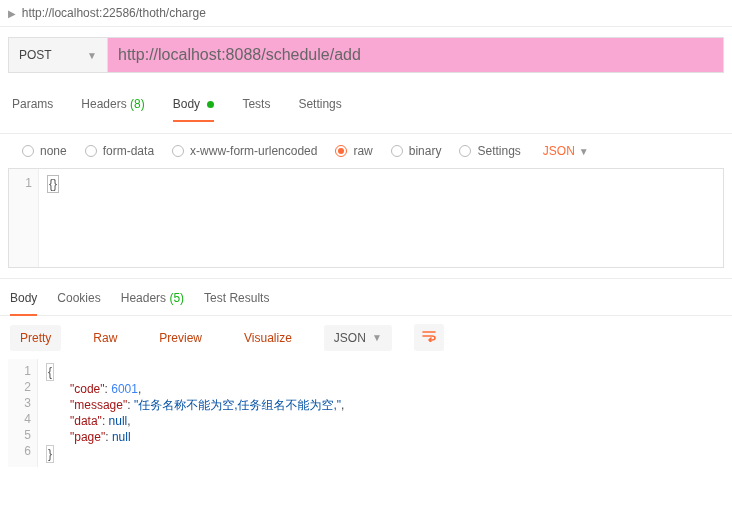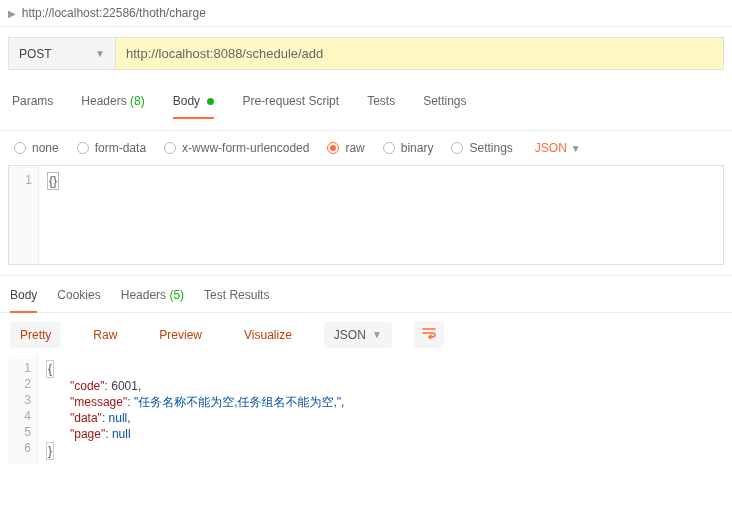--- a/index.html
+++ b/index.html
@@ -2,32 +2,32 @@
 <html><head>
 <meta charset="utf-8">
 <style>
 * { margin: 0; padding: 0; box-sizing: border-box; font-family: -apple-system, BlinkMacSystemFont, "Segoe UI", Arial, sans-serif; }
 body { background: #fff; font-size: 12px; color: #666; width: 732px; }
 .collapsed-row { display: flex; align-items: center; padding: 6px 8px; border-bottom: 1px solid #ececec; color: #666; font-size: 12px; }
 .collapsed-row .tri { margin-right: 6px; color: #999; font-size: 10px; display: inline-block; }
 .collapsed-row .txt { color: #666; }
 
 .req-row { display: flex; align-items: stretch; padding: 10px 8px; gap: 0; }
-.method-select { display: flex; align-items: center; justify-content: space-between; width: 108px; background: #f5f5f5; border: 1px solid #e0e0e0; padding: 8px 10px; color: #444; font-size: 12px; }
+.method-select { display: flex; align-items: center; justify-content: space-between; width: 100px; background: #f5f5f5; border: 1px solid #e0e0e0; padding: 8px 10px; color: #444; font-size: 12px; }
 .method-select .caret { color: #999; font-size: 10px; }
-.url-input { flex: 1; border: 1px solid #e0e0e0; border-left: none; padding: 8px 10px; color: #666; font-size: 13px; background: #fef9c3; display: flex; align-items: center; }
+.url-input { flex: 1; border: 1px solid #e0e0e0; border-left: none; padding: 8px 10px; color: #666; font-size: 16px; background: #f9a8d4; display: flex; align-items: center; }
 
 .tabs { display: flex; gap: 28px; padding: 14px 12px 12px 12px; border-bottom: 1px solid #ececec; font-size: 12px; }
 .tab { padding: 0 0 10px 0; color: #666; cursor: pointer; position: relative; }
 .tab.active { color: #444; }
 .tab.active::after { content:""; position: absolute; left:0; right:0; bottom:-1px; height: 2px; background: #ff6c37; }
 .green-count { color: #18b218; }
 .green-dot { display: inline-block; width: 7px; height: 7px; background: #18b218; border-radius: 50%; margin-left: 4px; vertical-align: middle; }
 
-.body-opts { display: flex; align-items: center; gap: 18px; padding: 10px 14px; font-size: 12px; color: #666; }
+.body-opts { display: flex; align-items: center; gap: 18px; padding: 10px 14px; font-size: 12px; color: #666; margin-left: 8px; }
 .radio { display: flex; align-items: center; gap: 6px; }
 .radio .circ { width: 12px; height: 12px; border: 1px solid #bbb; border-radius: 50%; display: inline-flex; align-items: center; justify-content: center; background: #fff; }
 .radio.selected .circ { border-color: #ff6c37; }
 .radio.selected .circ::after { content:""; width: 6px; height: 6px; background: #ff6c37; border-radius: 50%; }
 .json-sel { display: flex; align-items: center; gap: 4px; color: #ff6c37; margin-left: 4px; }
 .json-sel .caret { color: #999; font-size: 10px; }
 
 .editor { border: 1px solid #e0e0e0; margin: 0 8px 10px 8px; min-height: 100px; background: #fff; display: flex; font-family: Consolas, Menlo, monospace; font-size: 12px; }
 .gutter { width: 30px; background: #fafafa; border-right: 1px solid #eee; text-align: right; color: #aaa; padding: 6px 6px 6px 0; line-height: 16px; }
 .code { padding: 6px 8px; line-height: 16px; position: relative; flex: 1; }
@@ -43,21 +43,21 @@
 .view-btn.plain { background: transparent; }
 .sel-box { display: flex; align-items: center; gap: 6px; padding: 6px 10px; background: #f5f5f5; border-radius: 3px; color: #555; }
 .sel-box .caret { color:#999; font-size:10px;}
 .wrap-btn { padding: 6px 8px; background: #f5f5f5; border-radius: 3px; color: #ff6c37; font-weight: bold; }
 
 .resp-editor { margin: 0 8px 10px 8px; background: #fff; display: flex; font-family: Consolas, Menlo, monospace; font-size: 12px; }
 .resp-editor .gutter { width: 30px; background: #fafafa; border-right: 1px solid #eee; text-align: right; color: #aaa; padding: 4px 6px 4px 0; line-height: 16px; }
 .resp-editor .code { padding: 4px 8px; line-height: 16px; flex:1; color: #444;}
 .tok-brace { color: #555; border: 1px solid #ccc; padding: 0 1px; display:inline-block;}
 .tok-key { color: #a31515; }
-.tok-num { color: #404040; }
+.tok-num { color: #3b82f6; }
 .tok-str { color: #0451a5; }
 .tok-null { color: #0451a5; }
 .tok-punc { color: #444; }
 .indent { display:inline-block; width: 24px;}
 </style>
 </head>
 <body>
 
 <div class="collapsed-row">
   <span class="tri">▶</span>
@@ -77,21 +77,20 @@
 <div class="tabs">
   <div class="tab">Params</div>
   <div class="tab">
     <span>Headers</span>
     <span class="green-count">(8)</span>
   </div>
   <div class="tab active">
     <span>Body</span>
     <span class="green-dot"></span>
   </div>
-  <div class="tab">Pre-request Script</div>
   <div class="tab">Tests</div>
   <div class="tab">Settings</div>
 </div>
 
 <div class="body-opts">
   <div class="radio">
     <span class="circ"></span>
     <span>none</span>
   </div>
   <div class="radio">

